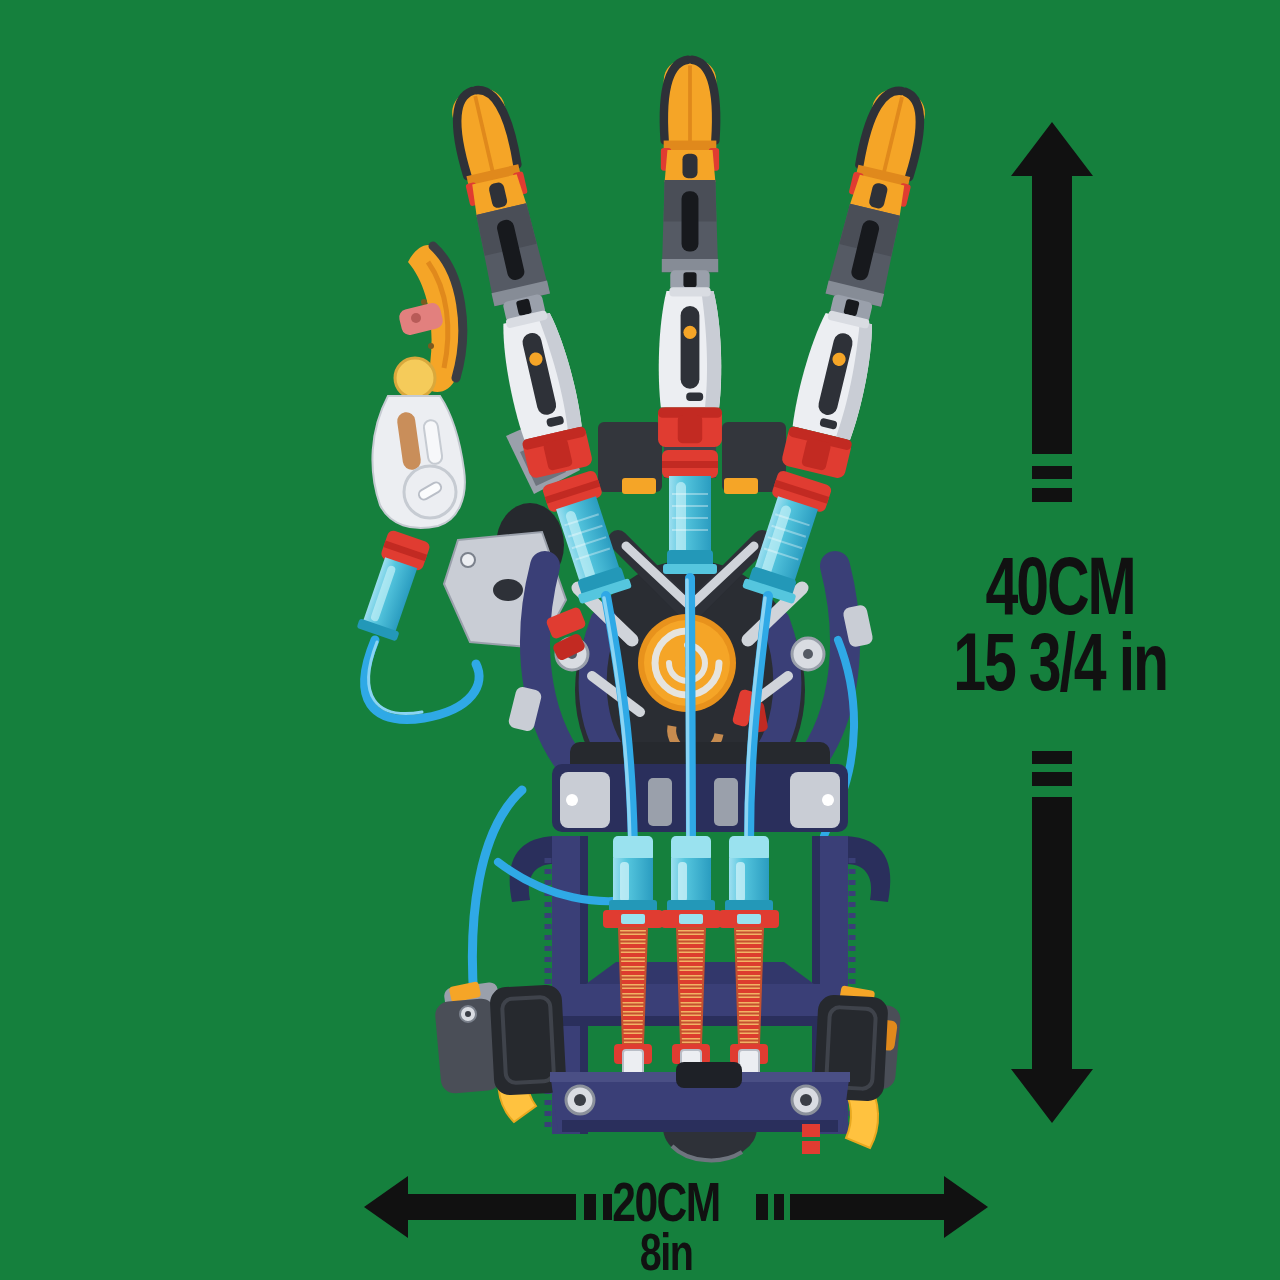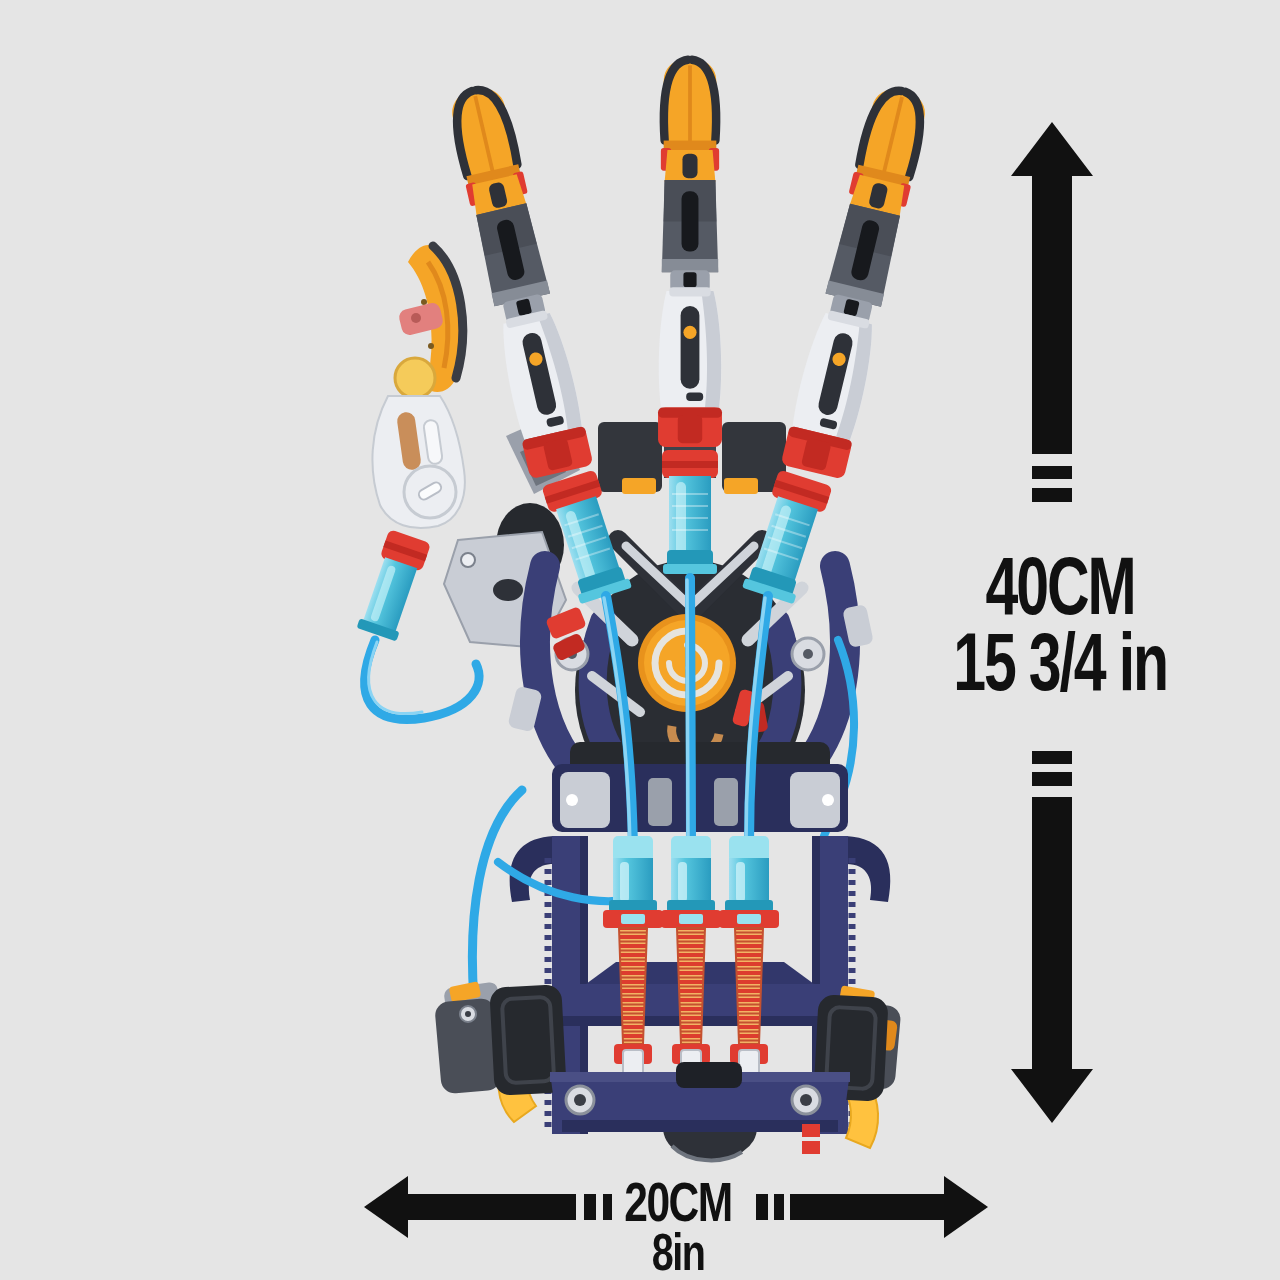--- a/index.html
+++ b/index.html
@@ -1,25 +1,25 @@
 <!DOCTYPE html>
 <html style="--ann: #111111; --orange: #F5A527; --orange-dark: #E0891C; --yellow: #FFC23F; --red: #E03C31; --red-dark: #C22A22; --pink: #E2807E; --cyan: #55C6DE; --cyan-light: #9AE2EF; --teal: #2398B8; --tube: #2FA9E6; --tube-light: #8AD4F4; --navy: #3A3F77; --navy-mid: #32376B; --navy-dark: #2A2F5C; --silver: #D9DCE2; --silver-mid: #C9CDD5; --gray: #9AA0AB; --gray-dark: #555A64; --charcoal: #2E3138; --black-part: #26292E; --copper: #C68B4F; --white-part: #ECEEF2;"><head>
 <meta charset="utf-8">
 <style>
   html,body{margin:0;padding:0;background:#fff;}
-  .canvas{position:relative;width:1280px;height:1280px;background:#e5e5e5;overflow:hidden;
+  .canvas{position:relative;width:1280px;height:1280px;background:#15803d;overflow:hidden;
           font-family:"Liberation Sans",sans-serif;}
   .hand-svg{position:absolute;left:0;top:0;width:1280px;height:1280px;z-index:1;}
   .ann{position:absolute;z-index:2;}
   .ann svg{display:block;}
   .arrow-shape{fill:var(--ann,#111);}
   .dim-label{position:absolute;z-index:2;color:var(--ann,#111);font-weight:700;text-align:center;}
   .dim-h{left:900px;top:548px;width:320px;}
   .dim-h .line{font-size:82px;line-height:76px;letter-spacing:-3px;transform:scaleX(0.72);transform-origin:50% 50%;white-space:nowrap;}
-  .dim-w{left:528px;top:1176px;width:300px;}
+  .dim-w{left:516px;top:1176px;width:300px;}
   .dim-w .line1{font-size:56px;line-height:52px;letter-spacing:-2px;transform:scaleX(0.76);transform-origin:50% 50%;white-space:nowrap;}
   .dim-w .line2{font-size:52px;line-height:48px;letter-spacing:-2px;transform:scaleX(0.76);transform-origin:50% 50%;white-space:nowrap;}
 </style>
 </head>
 <body>
 
 <div class="canvas">
 
   <svg class="hand-svg" viewBox="0 0 1280 1280">
     <defs>

